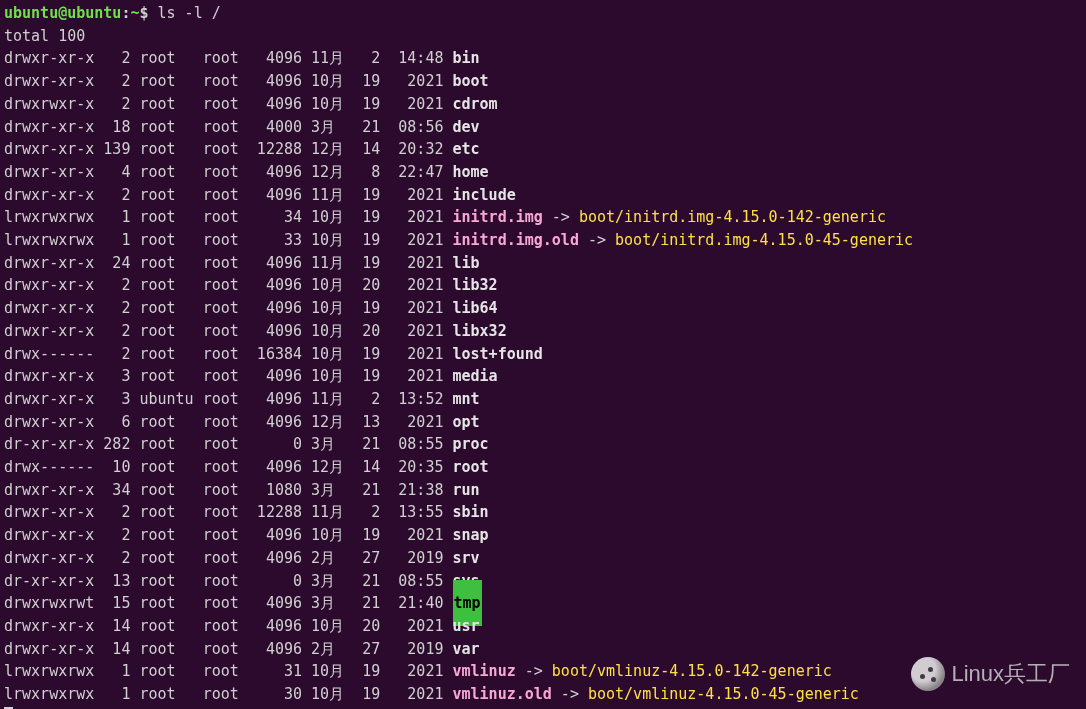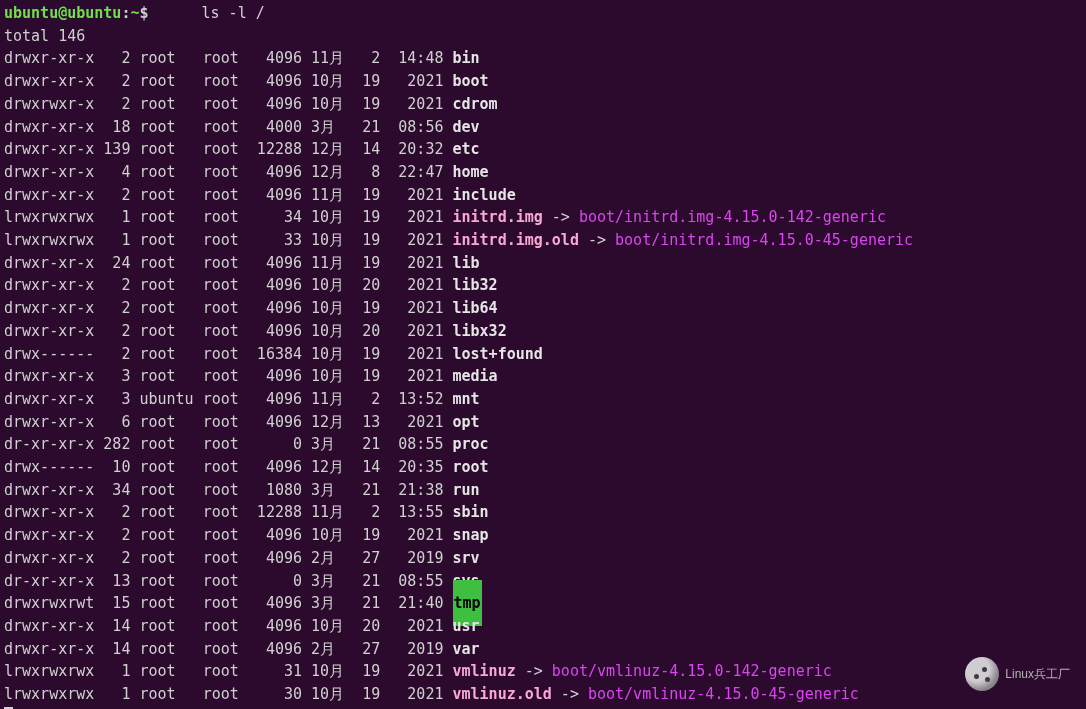--- a/index.html
+++ b/index.html
@@ -15,60 +15,60 @@
     overflow: hidden;
     position: relative;
   }
   .terminal {
     padding: 2px 4px;
     white-space: pre;
   }
   .prompt-user { color: #6fe04a; font-weight: bold; }
   .prompt-sep  { color: #d0d0d0; font-weight: bold;}
   .prompt-path { color: #6fe04a; font-weight: bold;}
-  .cmd { color: #d0d0d0; margin-left: 44px; }
+  .cmd { color: #d0d0d0; }
   .total { color: #d0d0d0; }
   .row { }
   .perms, .links, .owner, .group, .size, .date, .time { color: #d0d0d0; }
   .dirname { color: #e5e5e5; font-weight: bold; }
   .linkname { color: #f9a8d4; font-weight: bold; }
   .arrow { color: #d0d0d0; }
-  .target { color: #d946ef; text-align: right; }
+  .target { color: #fde047; text-align: right; }
   .sticky { background:#3fbf3f; color:#000; font-weight: bold; padding:14px 1px;}
   .watermark {
     position:absolute;
     right:16px;
     bottom:18px;
     display:flex;
     align-items:center;
     gap:6px;
     color:#ccc;
     font-family: sans-serif;
-    font-size:12px;
+    font-size:22px;
     opacity:0.85;
   }
   .wm-icon {
     width:34px;height:34px;border-radius:50%;
     background:radial-gradient(circle at 35% 35%, #eee 0 40%, #999 70%);
     display:flex;align-items:center;justify-content:center;
   }
   .wm-dots { position:relative; width:20px; height:20px;}
   .wm-dots span{position:absolute;width:5px;height:5px;border-radius:50%;background:#444;}
   .wm-dots span:nth-child(1){left:2px;top:10px;}
   .wm-dots span:nth-child(2){left:10px;top:3px;}
   .wm-dots span:nth-child(3){left:13px;top:13px;}
   .cursor {
     display:inline-block;width:9px;height:17px;background:#d0d0d0;vertical-align:middle;margin-top:-3px;
   }
 </style>
 </head>
 <body>
 
 <div class="terminal"><span class="prompt-user">ubuntu</span><span class="prompt-user">@</span><span class="prompt-user">ubuntu</span><span class="prompt-sep">:</span><span class="prompt-path">~</span><span class="prompt-sep">$ </span><span class="cmd">ls -l /</span>
-<span class="total">total 146</span>
+<span class="total">total 100</span>
 <div id="listing"><div class="row"><span class="perms">drwxr-xr-x</span><span class="links">   2</span> <span class="owner">root   </span><span class="group">root </span><span class="size">  4096</span> <span class="date">11月 </span><span class="date">  2</span> <span class="time"> 14:48</span> <span class="dirname">bin</span></div><div class="row"><span class="perms">drwxr-xr-x</span><span class="links">   2</span> <span class="owner">root   </span><span class="group">root </span><span class="size">  4096</span> <span class="date">10月 </span><span class="date"> 19</span> <span class="time">  2021</span> <span class="dirname">boot</span></div><div class="row"><span class="perms">drwxrwxr-x</span><span class="links">   2</span> <span class="owner">root   </span><span class="group">root </span><span class="size">  4096</span> <span class="date">10月 </span><span class="date"> 19</span> <span class="time">  2021</span> <span class="dirname">cdrom</span></div><div class="row"><span class="perms">drwxr-xr-x</span><span class="links">  18</span> <span class="owner">root   </span><span class="group">root </span><span class="size">  4000</span> <span class="date">3月  </span><span class="date"> 21</span> <span class="time"> 08:56</span> <span class="dirname">dev</span></div><div class="row"><span class="perms">drwxr-xr-x</span><span class="links"> 139</span> <span class="owner">root   </span><span class="group">root </span><span class="size"> 12288</span> <span class="date">12月 </span><span class="date"> 14</span> <span class="time"> 20:32</span> <span class="dirname">etc</span></div><div class="row"><span class="perms">drwxr-xr-x</span><span class="links">   4</span> <span class="owner">root   </span><span class="group">root </span><span class="size">  4096</span> <span class="date">12月 </span><span class="date">  8</span> <span class="time"> 22:47</span> <span class="dirname">home</span></div><div class="row"><span class="perms">drwxr-xr-x</span><span class="links">   2</span> <span class="owner">root   </span><span class="group">root </span><span class="size">  4096</span> <span class="date">11月 </span><span class="date"> 19</span> <span class="time">  2021</span> <span class="dirname">include</span></div><div class="row"><span class="perms">lrwxrwxrwx</span><span class="links">   1</span> <span class="owner">root   </span><span class="group">root </span><span class="size">    34</span> <span class="date">10月 </span><span class="date"> 19</span> <span class="time">  2021</span> <span class="linkname">initrd.img</span><span class="arrow"> -&gt; </span><span class="target">boot/initrd.img-4.15.0-142-generic</span></div><div class="row"><span class="perms">lrwxrwxrwx</span><span class="links">   1</span> <span class="owner">root   </span><span class="group">root </span><span class="size">    33</span> <span class="date">10月 </span><span class="date"> 19</span> <span class="time">  2021</span> <span class="linkname">initrd.img.old</span><span class="arrow"> -&gt; </span><span class="target">boot/initrd.img-4.15.0-45-generic</span></div><div class="row"><span class="perms">drwxr-xr-x</span><span class="links">  24</span> <span class="owner">root   </span><span class="group">root </span><span class="size">  4096</span> <span class="date">11月 </span><span class="date"> 19</span> <span class="time">  2021</span> <span class="dirname">lib</span></div><div class="row"><span class="perms">drwxr-xr-x</span><span class="links">   2</span> <span class="owner">root   </span><span class="group">root </span><span class="size">  4096</span> <span class="date">10月 </span><span class="date"> 20</span> <span class="time">  2021</span> <span class="dirname">lib32</span></div><div class="row"><span class="perms">drwxr-xr-x</span><span class="links">   2</span> <span class="owner">root   </span><span class="group">root </span><span class="size">  4096</span> <span class="date">10月 </span><span class="date"> 19</span> <span class="time">  2021</span> <span class="dirname">lib64</span></div><div class="row"><span class="perms">drwxr-xr-x</span><span class="links">   2</span> <span class="owner">root   </span><span class="group">root </span><span class="size">  4096</span> <span class="date">10月 </span><span class="date"> 20</span> <span class="time">  2021</span> <span class="dirname">libx32</span></div><div class="row"><span class="perms">drwx------</span><span class="links">   2</span> <span class="owner">root   </span><span class="group">root </span><span class="size"> 16384</span> <span class="date">10月 </span><span class="date"> 19</span> <span class="time">  2021</span> <span class="dirname">lost+found</span></div><div class="row"><span class="perms">drwxr-xr-x</span><span class="links">   3</span> <span class="owner">root   </span><span class="group">root </span><span class="size">  4096</span> <span class="date">10月 </span><span class="date"> 19</span> <span class="time">  2021</span> <span class="dirname">media</span></div><div class="row"><span class="perms">drwxr-xr-x</span><span class="links">   3</span> <span class="owner">ubuntu </span><span class="group">root </span><span class="size">  4096</span> <span class="date">11月 </span><span class="date">  2</span> <span class="time"> 13:52</span> <span class="dirname">mnt</span></div><div class="row"><span class="perms">drwxr-xr-x</span><span class="links">   6</span> <span class="owner">root   </span><span class="group">root </span><span class="size">  4096</span> <span class="date">12月 </span><span class="date"> 13</span> <span class="time">  2021</span> <span class="dirname">opt</span></div><div class="row"><span class="perms">dr-xr-xr-x</span><span class="links"> 282</span> <span class="owner">root   </span><span class="group">root </span><span class="size">     0</span> <span class="date">3月  </span><span class="date"> 21</span> <span class="time"> 08:55</span> <span class="dirname">proc</span></div><div class="row"><span class="perms">drwx------</span><span class="links">  10</span> <span class="owner">root   </span><span class="group">root </span><span class="size">  4096</span> <span class="date">12月 </span><span class="date"> 14</span> <span class="time"> 20:35</span> <span class="dirname">root</span></div><div class="row"><span class="perms">drwxr-xr-x</span><span class="links">  34</span> <span class="owner">root   </span><span class="group">root </span><span class="size">  1080</span> <span class="date">3月  </span><span class="date"> 21</span> <span class="time"> 21:38</span> <span class="dirname">run</span></div><div class="row"><span class="perms">drwxr-xr-x</span><span class="links">   2</span> <span class="owner">root   </span><span class="group">root </span><span class="size"> 12288</span> <span class="date">11月 </span><span class="date">  2</span> <span class="time"> 13:55</span> <span class="dirname">sbin</span></div><div class="row"><span class="perms">drwxr-xr-x</span><span class="links">   2</span> <span class="owner">root   </span><span class="group">root </span><span class="size">  4096</span> <span class="date">10月 </span><span class="date"> 19</span> <span class="time">  2021</span> <span class="dirname">snap</span></div><div class="row"><span class="perms">drwxr-xr-x</span><span class="links">   2</span> <span class="owner">root   </span><span class="group">root </span><span class="size">  4096</span> <span class="date">2月  </span><span class="date"> 27</span> <span class="time">  2019</span> <span class="dirname">srv</span></div><div class="row"><span class="perms">dr-xr-xr-x</span><span class="links">  13</span> <span class="owner">root   </span><span class="group">root </span><span class="size">     0</span> <span class="date">3月  </span><span class="date"> 21</span> <span class="time"> 08:55</span> <span class="dirname">sys</span></div><div class="row"><span class="perms">drwxrwxrwt</span><span class="links">  15</span> <span class="owner">root   </span><span class="group">root </span><span class="size">  4096</span> <span class="date">3月  </span><span class="date"> 21</span> <span class="time"> 21:40</span> <span class="sticky">tmp</span></div><div class="row"><span class="perms">drwxr-xr-x</span><span class="links">  14</span> <span class="owner">root   </span><span class="group">root </span><span class="size">  4096</span> <span class="date">10月 </span><span class="date"> 20</span> <span class="time">  2021</span> <span class="dirname">usr</span></div><div class="row"><span class="perms">drwxr-xr-x</span><span class="links">  14</span> <span class="owner">root   </span><span class="group">root </span><span class="size">  4096</span> <span class="date">2月  </span><span class="date"> 27</span> <span class="time">  2019</span> <span class="dirname">var</span></div><div class="row"><span class="perms">lrwxrwxrwx</span><span class="links">   1</span> <span class="owner">root   </span><span class="group">root </span><span class="size">    31</span> <span class="date">10月 </span><span class="date"> 19</span> <span class="time">  2021</span> <span class="linkname">vmlinuz</span><span class="arrow"> -&gt; </span><span class="target">boot/vmlinuz-4.15.0-142-generic</span></div><div class="row"><span class="perms">lrwxrwxrwx</span><span class="links">   1</span> <span class="owner">root   </span><span class="group">root </span><span class="size">    30</span> <span class="date">10月 </span><span class="date"> 19</span> <span class="time">  2021</span> <span class="linkname">vmlinuz.old</span><span class="arrow"> -&gt; </span><span class="target">boot/vmlinuz-4.15.0-45-generic</span></div></div><span class="cursor"></span></div>
 
 <div class="watermark">
   <span class="wm-icon">
       <span class="wm-dots">
         <span></span>
         <span></span>
         <span></span>
       </span>
     </span>

